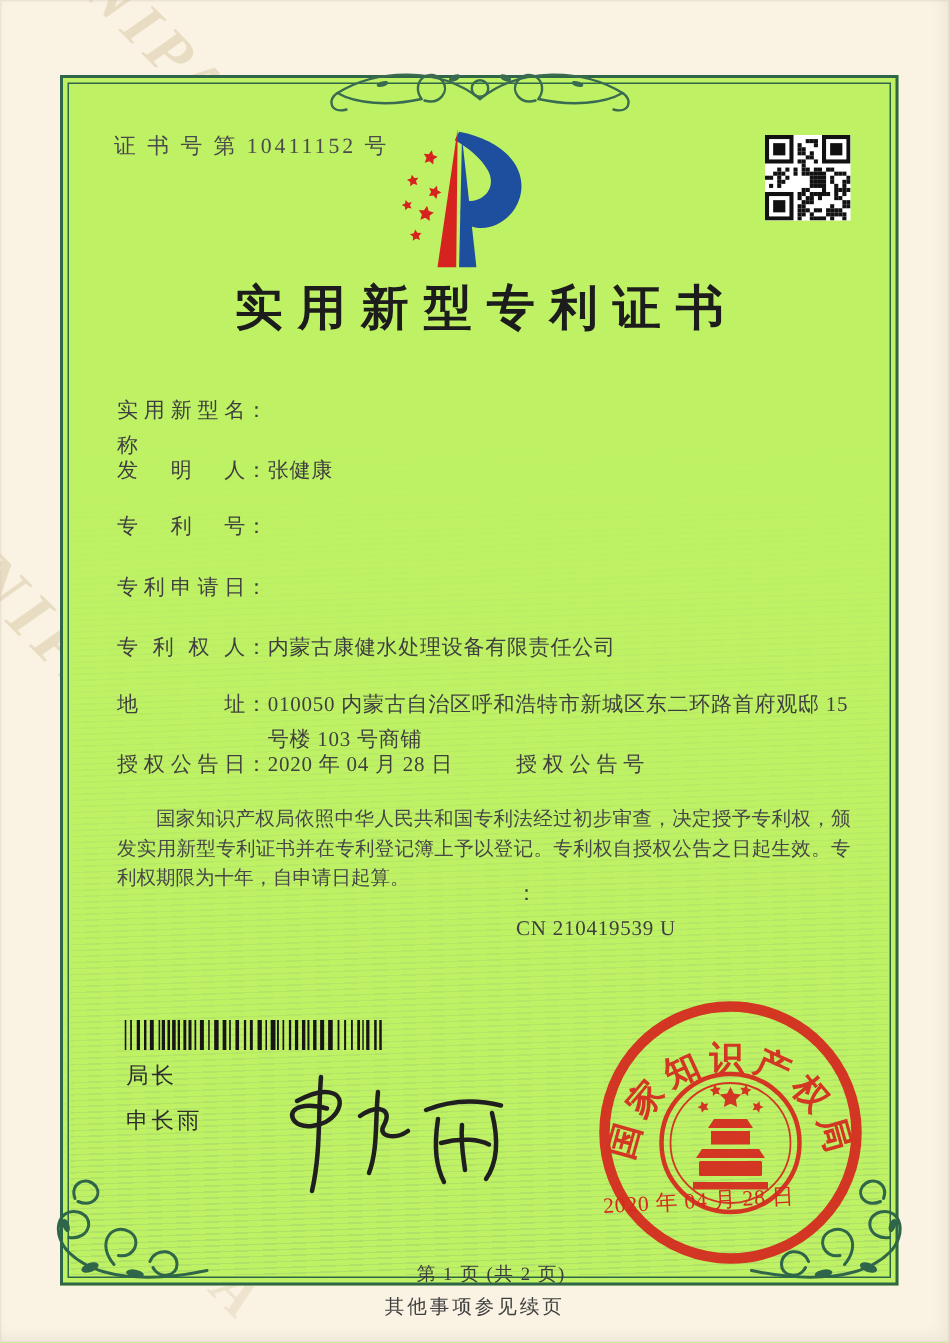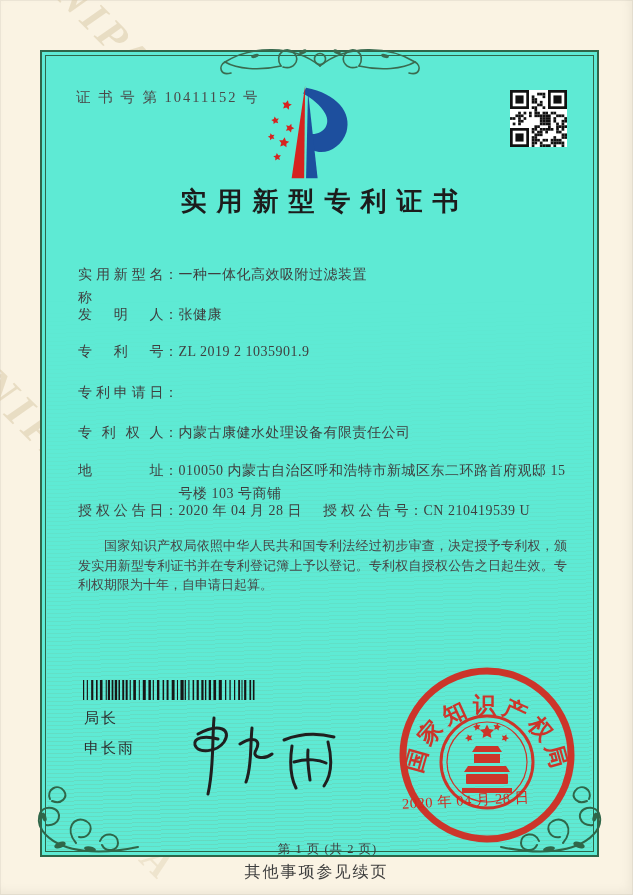--- a/index.html
+++ b/index.html
@@ -14,66 +14,66 @@
     position:absolute;font-family:"Liberation Serif",serif;font-weight:bold;font-style:italic;
     color:rgba(214,196,160,.48);transform:rotate(45deg);letter-spacing:5px;pointer-events:none;white-space:nowrap;
   }
   .wm1{left:18px;top:-8px;font-size:42px;}
   .wm2{left:398px;top:252px;font-size:46px;color:rgba(222,206,172,.55);}
   .wm3{left:-62px;top:382px;font-size:46px;}
   .wm4{left:48px;top:800px;font-size:40px;color:rgba(214,196,160,.32);}
   
   .paper{
     position:absolute;left:40px;top:50px;width:555px;height:803px;
-    border:2px solid #2f6649;background:#5eead4;
+    border:2px solid #2f6649;background:#bef264;
   }
   .paper-inner{position:absolute;inset:3px;border:1px solid #2f6649;pointer-events:none;}
   .guilloche{
     position:absolute;inset:5px;
     background:repeating-linear-gradient(178deg, rgba(124,162,124,.22) 0 1px, rgba(255,255,255,0) 1px 4px);
     -webkit-mask-image:linear-gradient(to bottom, rgba(0,0,0,0) 30%, rgba(0,0,0,.55) 70%, #000 100%);
     mask-image:linear-gradient(to bottom, rgba(0,0,0,0) 30%, rgba(0,0,0,.55) 70%, #000 100%);
     pointer-events:none;
   }
   .flourish{position:absolute;pointer-events:none;}
   .fl-top{left:50%;top:-14px;transform:translateX(-50%);}
   .fl-bl{left:-12px;bottom:-6px;}
   .fl-br{right:-12px;bottom:-6px;transform:scaleX(-1);}
   .content{position:absolute;inset:4px;font-size:14px;color:#3f3f3f;}
   
   .cert-no{position:absolute;left:30px;top:32px;font-size:14.5px;letter-spacing:2px;color:#4a4a4a;}
   .logo{position:absolute;left:50%;top:26px;transform:translateX(calc(-50% - 12px));}
   .qr{position:absolute;right:26px;top:34px;background:#fff;}
   .doc-title{
     position:absolute;left:0;right:0;top:128px;text-align:center;
-    font-size:26px;font-weight:700;letter-spacing:10px;color:#1c1c1c;text-indent:10px;
+    font-size:32px;font-weight:700;letter-spacing:10px;color:#1c1c1c;text-indent:10px;
   }
   
   .fields{position:absolute;left:32px;right:26px;top:200px;}
   .frow{position:absolute;left:0;right:0;display:flex;line-height:23px;letter-spacing:.5px;}
   .flabel{display:inline-block;width:86px;text-align:justify;text-align-last:justify;flex:0 0 86px;}
   .fvalue{flex:1;}
   .r0{top:7px}.r1{top:47px}.r2{top:84px}.r3{top:125px}.r4{top:165px}.r5{top:203px}
   .r6{top:243px;display:flex;}
   .pair{display:flex;}
-  .pair + .pair{margin-left:21px;}
+  .pair + .pair{margin-left:42px;flex-direction:column;}
   
   .paras{position:absolute;left:32px;right:26px;top:480px;font-size:13px;line-height:19.5px;color:#474747;text-align:justify;}
   .paras p{margin:0;text-indent:2em;}
   
   .barcode{position:absolute;left:37px;top:624px;}
   .signer{position:absolute;left:38px;top:647px;font-size:15px;color:#2e2e2e;line-height:30px;letter-spacing:2px;}
   .signature{position:absolute;left:138px;top:652px;}
   .seal{position:absolute;left:352px;top:610px;opacity:.93;}
   .seal-date{
     position:absolute;left:356px;top:735px;width:140px;font-size:14.5px;color:#d5281e;
     letter-spacing:.5px;transform:rotate(-3deg);white-space:nowrap;font-weight:500;
   }
   .page-info{position:absolute;left:16px;right:0;top:785px;text-align:center;font-size:12.5px;color:#3c3c3c;letter-spacing:1px;}
-  .footer-note{position:absolute;left:0;right:0;top:862px;text-align:center;font-size:16px;color:#3e3e3e;letter-spacing:2px;}
+  .footer-note{position:absolute;left:0;right:0;top:862px;text-align:center;font-size:13px;color:#3e3e3e;letter-spacing:2px;}
   svg{display:block;}
 </style>
 </head>
 <body>
 
 <div class="page">
 
   <div class="wm wm1">CNIPA</div>
   <div class="wm wm2">CNIPA</div>
   <div class="wm wm3">CNIPA</div>
@@ -283,31 +283,29 @@
           <rect x="43.42857142857143" y="54.28571428571429" width="2.7142857142857144" height="2.7142857142857144" fill="#111"></rect>
           <rect x="51.57142857142858" y="54.28571428571429" width="2.7142857142857144" height="2.7142857142857144" fill="#111"></rect>
         </svg>
 
       <div class="doc-title">实用新型专利证书</div>
 
       <div class="fields">
         <div class="frow r0">
           <span class="flabel">实用新型名称</span>
             <span>：</span>
-            <span class="fvalue">一种一体化高效吸附过滤装置</span>
         </div>
         <div class="frow r1">
           <span class="flabel">发明人</span>
             <span>：</span>
             <span class="fvalue">张健康</span>
         </div>
         <div class="frow r2">
           <span class="flabel">专利号</span>
             <span>：</span>
-            <span class="fvalue">ZL 2019 2 1035901.9</span>
         </div>
         <div class="frow r3">
           <span class="flabel">专利申请日</span>
             <span>：</span>
         </div>
         <div class="frow r4">
           <span class="flabel">专利权人</span>
             <span>：</span>
             <span class="fvalue">内蒙古康健水处理设备有限责任公司</span>
         </div>

